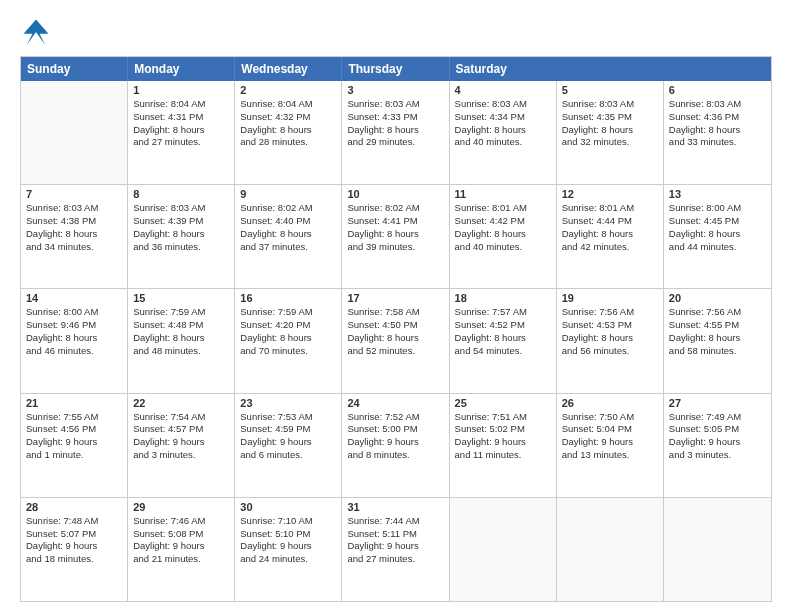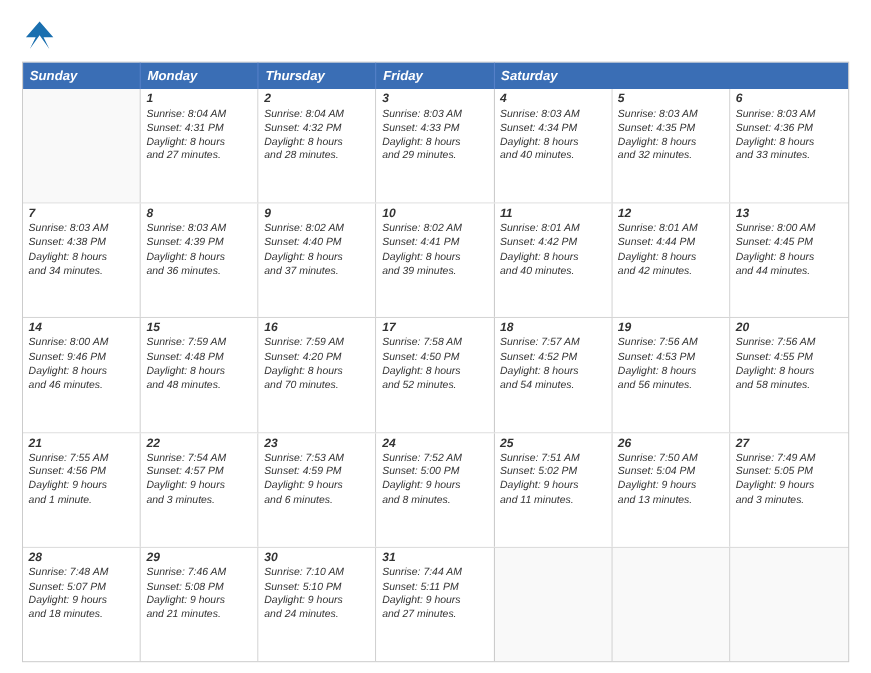--- a/index.html
+++ b/index.html
@@ -58,21 +58,20 @@
     }
     .subtitle {
       font-size: 14px;
       color: #555;
     }
     .calendar {
       flex: 1;
       display: flex;
       flex-direction: column;
       border: 1px solid #ccc;
-      font-style: italic;
     }
     .cal-header {
       display: grid;
       grid-template-columns: repeat(7, 1fr);
       background: #3a6eb5;
     }
     .cal-header-cell {
       color: white;
       font-size: 12px;
       font-weight: bold;
@@ -131,22 +130,22 @@
     <div class="title-section">
       <div class="main-title"></div>
       <div class="subtitle"></div>
     </div>
   </div>
 
   <div class="calendar">
     <div class="cal-header" id="cal-header">
         <div class="cal-header-cell">Sunday</div>
         <div class="cal-header-cell">Monday</div>
+        <div class="cal-header-cell">Wednesday</div>
         <div class="cal-header-cell">Thursday</div>
-        <div class="cal-header-cell">Friday</div>
         <div class="cal-header-cell">Saturday</div>
       </div>
     <div class="cal-body" id="cal-body">
         <div class="cal-row">
           <div class="cal-cell empty"></div>
           <div class="cal-cell">
             <span class="day-number">1</span>
             <span class="cell-line">Sunrise: 8:04 AM</span>
             <span class="cell-line">Sunset: 4:31 PM</span>
             <span class="cell-line">Daylight: 8 hours</span>

